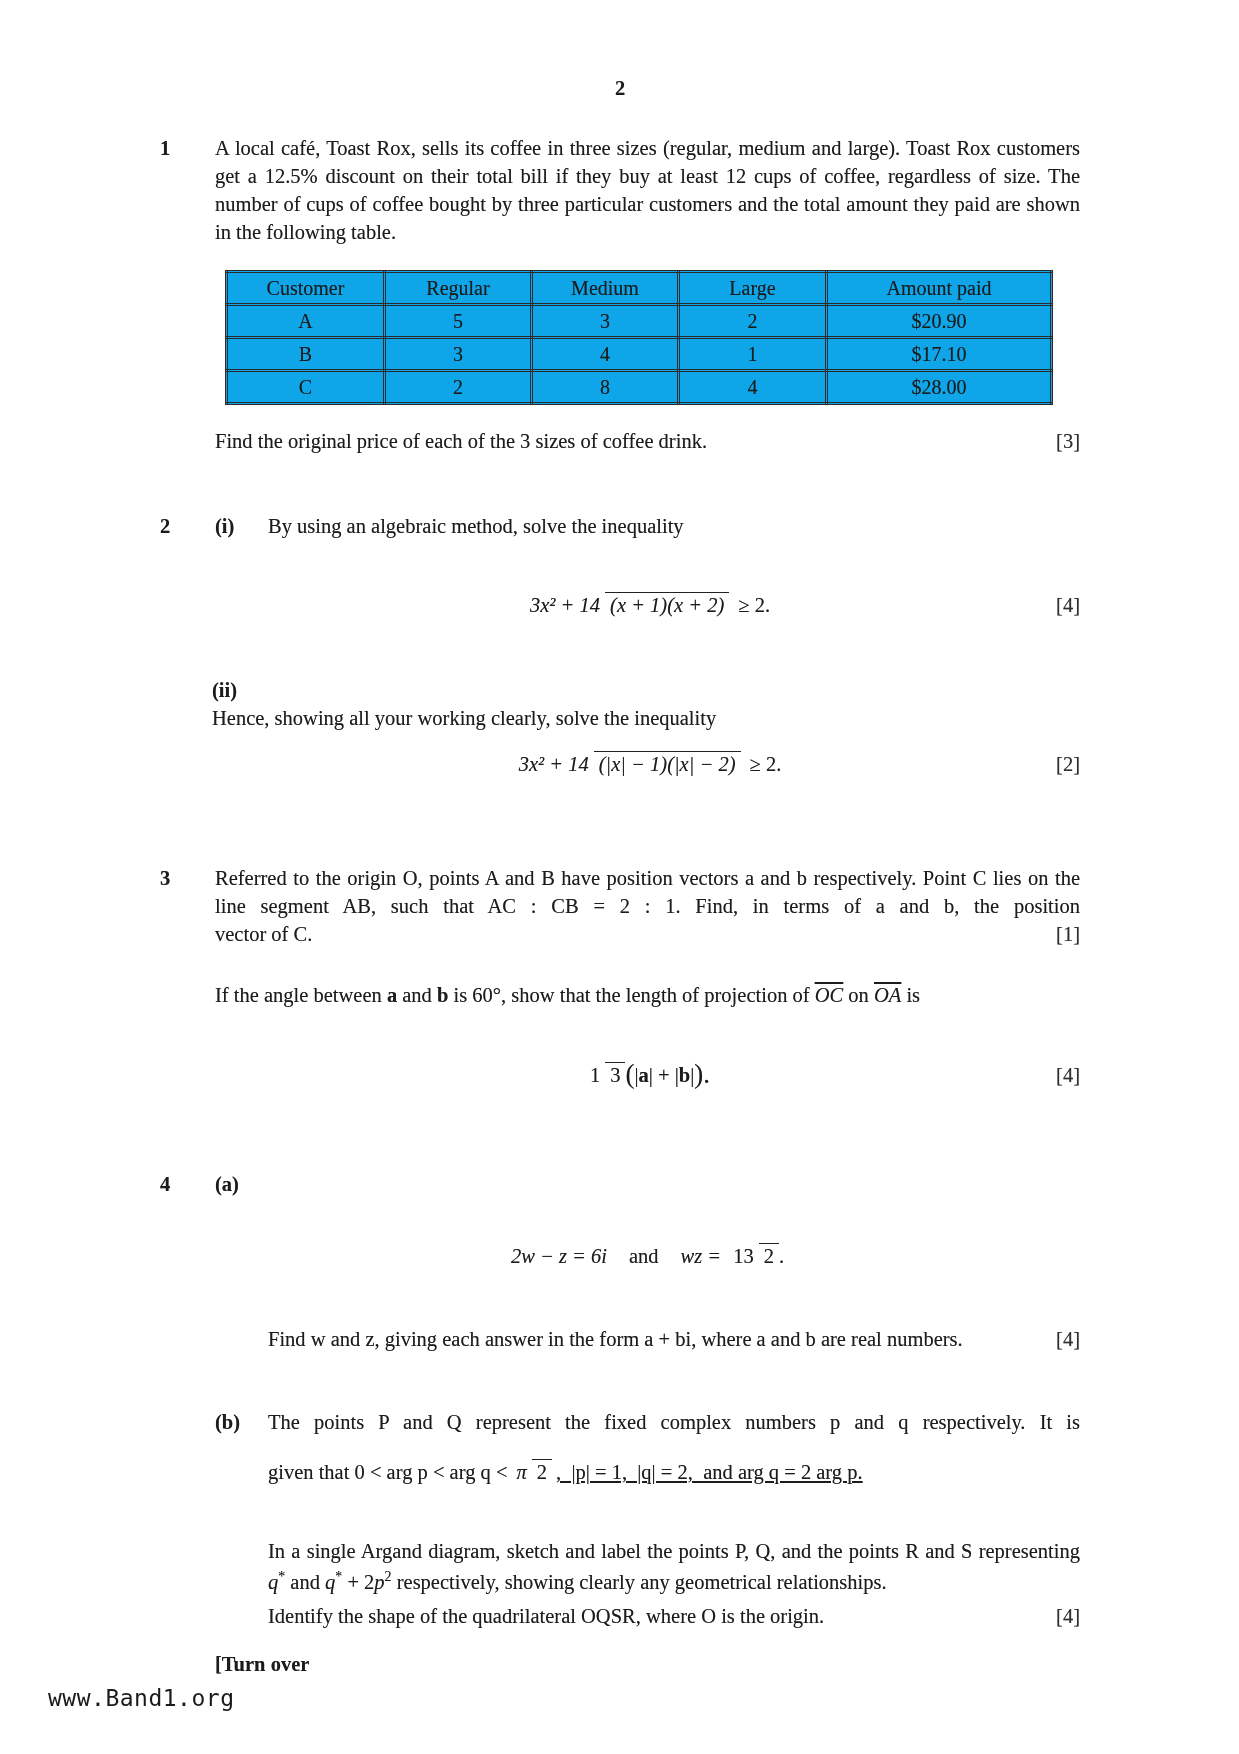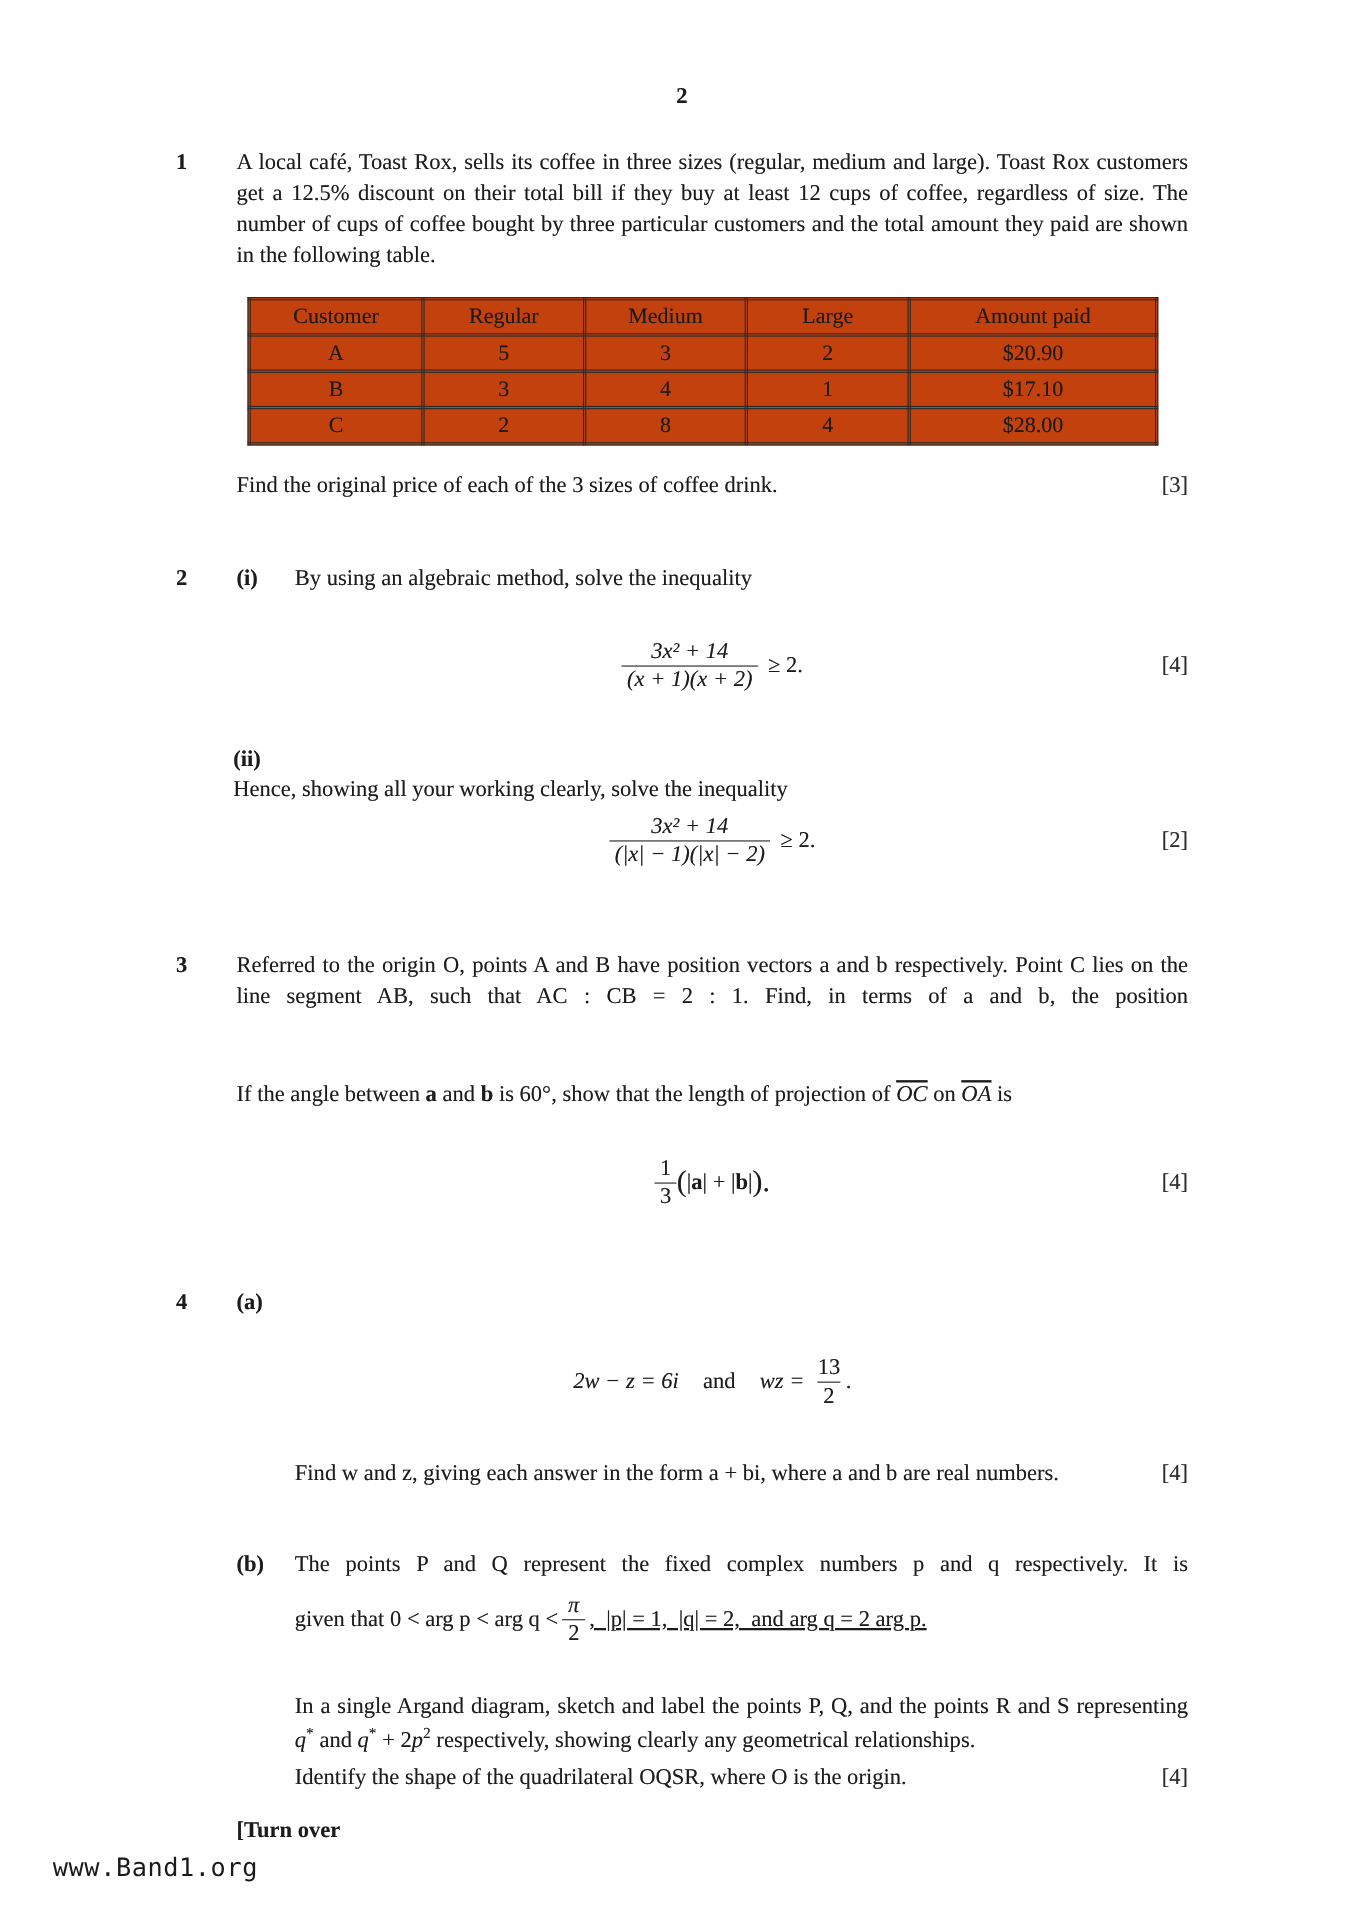--- a/index.html
+++ b/index.html
@@ -14,30 +14,30 @@
   .qnum{font-weight:bold;width:55px;flex:none;}
   .sublabel{font-weight:bold;width:53px;flex:none;}
   .para{text-align:justify;}
   .para.fill{text-align-last:justify;}
   .marksrow{display:flex;justify-content:space-between;align-items:baseline;}
   .marks{color:#2e2e2e;white-space:nowrap;}
   .formula-row{display:flex;align-items:center;justify-content:center;}
   .formula-row > .marks{position:absolute;right:0;top:50%;transform:translateY(-50%);}
   .math{display:inline-flex;align-items:center;}
   .it{font-style:italic;}
-  .frac{display:inline-flex;flex-direction:column;align-items:center;text-align:center;line-height:1.22;vertical-align:middle;}
+  .frac{display:inline-flex;align-items:center;text-align:center;line-height:1.22;vertical-align:middle;}
   .frac .num{display:block;padding:0 5px;}
   .frac .den{display:block;border-top:1.7px solid #222;padding:0 5px;}
   .rel{margin-left:9px;font-style:normal;}
   .vec{font-weight:bold;font-style:normal;}
   .ovl{text-decoration:overline;font-style:italic;}
   .paren{font-size:132%;font-weight:400;line-height:1;}
   .sup{vertical-align:super;font-size:68%;line-height:0;}
   .gap-and{margin:0 22px;font-style:normal;}
-  .coffee-table{border-collapse:collapse;table-layout:fixed;width:825px;background:#c2410c;padding-left:42px;}
+  .coffee-table{border-collapse:collapse;table-layout:fixed;width:825px;background:#0ea5e9;padding-left:42px;}
   .coffee-table td,.coffee-table th{
     border:3px double #2a2a2a;height:30px;padding:0 4px;
     text-align:center;vertical-align:middle;font-weight:normal;font-size:20px;
   }
   .turnover{font-weight:bold;}
   .watermark{font-family:"DejaVu Sans Mono","Liberation Mono",monospace;font-size:23px;letter-spacing:.5px;color:#1a1a1a;text-shadow:none;}
   .pagenum{text-align:center;font-weight:bold;}
 </style>
 </head>
 <body>
@@ -128,20 +128,24 @@
       </span>
       <span class="rel">≥ 2.</span>
     </span>
     <span class="marks">[2]</span>
   </div>
 
   <div class="abs qrow" style="top:864px;left:160px;width:920px;">
     <div class="qnum">3</div>
     <div style="width:865px;">
       <div class="para fill">Referred to the origin O, points A and B have position vectors a and b respectively. Point C lies on the line segment AB, such that AC : CB = 2 : 1. Find, in terms of a and b, the position</div>
+      <div class="marksrow">
+        <span>vector of C.</span>
+        <span class="marks">[1]</span>
+      </div>
     </div>
   </div>
 
   <div class="abs" style="top:981px;left:215px;width:865px;">
     <span>If the angle between </span><span class="vec">a</span><span> and </span><span class="vec">b</span><span> is 60°, show that the length of projection of </span><span class="ovl">OC</span><span> on </span><span class="ovl">OA</span><span> is</span>
   </div>
 
   <div class="abs formula-row" style="top:1038px;left:215px;width:865px;height:74px;">
     <span class="math">
       <span class="frac">

